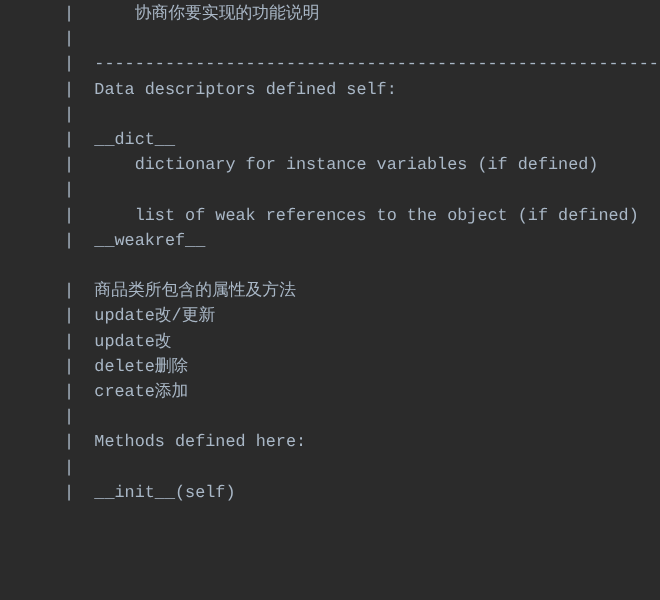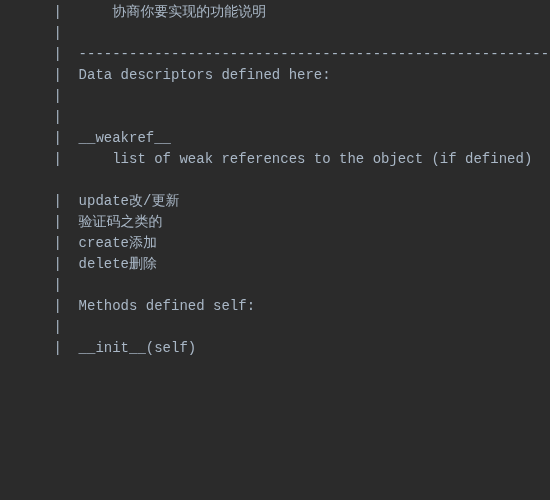--- a/index.html
+++ b/index.html
@@ -20,28 +20,31 @@
     }
     .blank { height: 21px; }
   </style>
 </head>
 <body>
 
 <div>
   <div class="line"> |      协商你要实现的功能说明</div>
   <div class="line"> |  </div>
   <div class="line"> |  ----------------------------------------------------------</div>
-  <div class="line"> |  Data descriptors defined here:</div>
+  <div class="line"> |  Data descriptors defined self:</div>
   <div class="line"> |  </div>
+  <div class="line"> |  __dict__</div>
+  <div class="line"> |      dictionary for instance variables (if defined)</div>
   <div class="line"> |  </div>
+  <div class="line"> |      list of weak references to the object (if defined)</div>
   <div class="line"> |  __weakref__</div>
-  <div class="line"> |      list of weak references to the object (if defined)</div>
   <div class="line blank"></div>
+  <div class="line"> |  商品类所包含的属性及方法</div>
   <div class="line"> |  update改/更新</div>
-  <div class="line"> |  验证码之类的</div>
+  <div class="line"> |  update改</div>
+  <div class="line"> |  delete删除</div>
   <div class="line"> |  create添加</div>
-  <div class="line"> |  delete删除</div>
   <div class="line"> |  </div>
-  <div class="line"> |  Methods defined self:</div>
+  <div class="line"> |  Methods defined here:</div>
   <div class="line"> |  </div>
   <div class="line"> |  __init__(self)</div>
 
 </div>
 
 </body></html>

